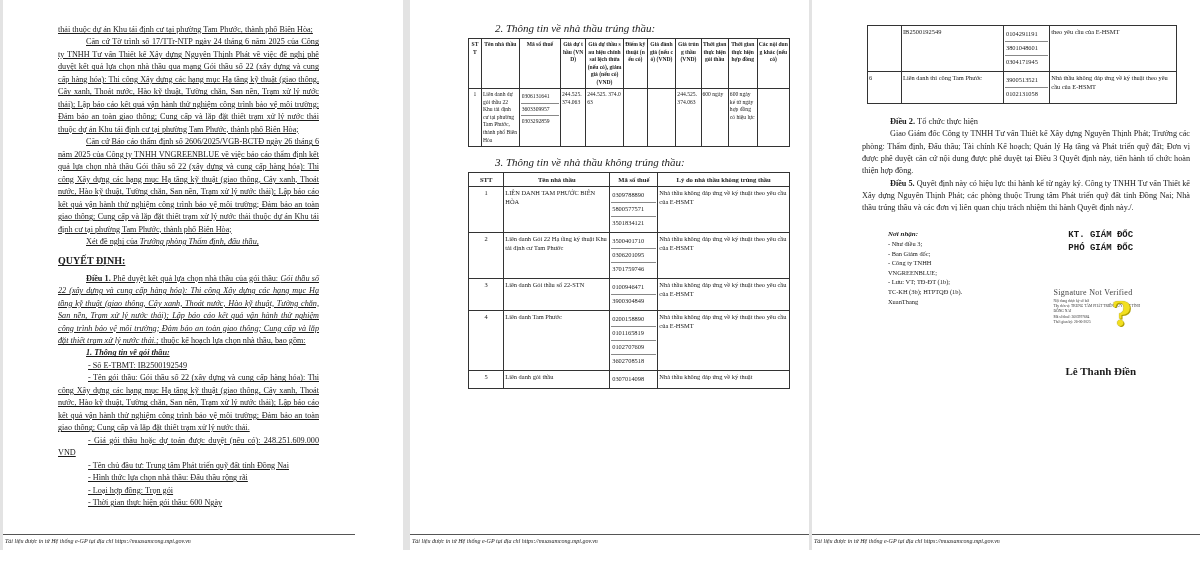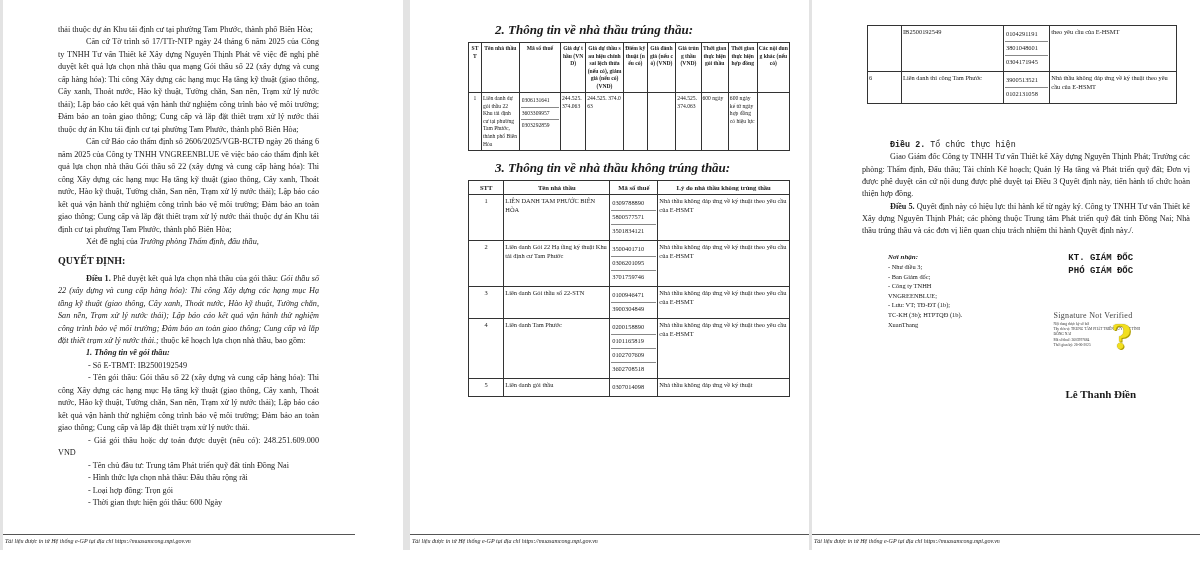--- a/index.html
+++ b/index.html
@@ -1,57 +1,57 @@
 <!DOCTYPE html>
 <html><head>
 <meta charset="utf-8">
 <style>
   * { margin:0; padding:0; box-sizing:border-box; }
   html,body { width:1200px; height:567px; background:#ffffff; font-family:"Liberation Serif", serif; color:#1a1a1a; overflow:hidden; }
   .stage { position:relative; width:1200px; height:567px; background:#ffffff; }
   .gutter { position:absolute; top:0; height:550px; background:#e3e3e3; }
   .page { position:absolute; top:0; height:550px; background:#ffffff; }
-  #page1 { left:3px; width:352px; }
+  #page1 { left:3px; width:352px;text-decoration:underline; }
   #page2 { left:410px; width:399px; }
   #page3 { left:812px; width:388px; }
 
   
   .p1-body { padding:24px 36px 0 55px; font-size:8.2px; line-height:1.52; text-align:justify; }
   .p1-body p { text-indent:28px; }
   .p1-body p.noindent { text-indent:0; }
   .center-heading { text-align:left; font-weight:bold; font-size:10px; margin:5px 0 4px 0; text-indent:0 !important; }
   .bold { font-weight:bold; }
   .ital { font-style:italic; }
   .bold-ital { font-weight:bold; font-style:italic; }
   .bullet { text-indent:30px !important; }
 
   
   .page-footer { position:absolute; left:0; right:0; bottom:6px; border-top:1px solid #555; padding:3px 0 0 2px; font-style:italic; font-size:6px; color:#222; white-space:nowrap; overflow:hidden; }
 
   
-  .tbl-heading { font-weight:bold; font-style:italic; font-size:13px; margin:0 16px 4px 85px; }
+  .tbl-heading { font-weight:normal; font-style:italic; font-size:11px; margin:0 16px 4px 85px; }
   table { border-collapse:collapse; table-layout:fixed; }
   td, th { border:1px solid #333; vertical-align:top; padding:2px 1px; word-wrap:break-word; }
   th { font-weight:bold; text-align:center; }
   .t2 { margin-left:58px; width:322px; font-size:5.6px; line-height:1.35; }
   .t2 th { word-break:break-all; }
   .t2 .num { word-break:break-all; }
   .t3 { margin-left:58px; width:322px; font-size:6.4px; line-height:1.4; }
   .t3 th { font-size:6.6px; }
   .t3 .stt, .t2 .stt { text-align:center; }
   .taxlist div { padding:2px 1px; }
   .taxlist div + div { border-top:1px solid #888; }
   .mt22 { margin-top:22px; }
   .mt8 { margin-top:9px; }
 
   
   .t3c { margin:25px 0 0 55px; width:310px; font-size:6.4px; line-height:1.4; }
   .p3-body { padding:12px 10px 0 50px; font-size:8.2px; line-height:1.5; text-align:justify; }
   .p3-body p { text-indent:28px; }
-  .p3-title { font-size:8.4px; margin-top:23px; text-indent:28px;font-family:Liberation Mono, monospace; }
+  .p3-title { font-size:8.4px; margin-top:0; text-indent:28px; }
   .sign-block { display:flex; margin-top:14px; }
   .sign-left { width:170px; padding-left:26px; font-size:6.4px; line-height:1.5; }
   .sign-left .nn-label { font-weight:bold; font-style:italic; font-size:7px; }
   .sign-right { width:208px; text-align:center; }
   .sign-right .t1, .sign-right .t2t { font-weight:bold; font-size:9px; line-height:1.45;font-family:Liberation Mono, monospace; }
   .stamp { position:relative; margin:32px 0 0 42px; text-align:left; height:56px; }
   .stamp-title { font-size:8px; color:#444; letter-spacing:.3px; }
   .stamp-lines { font-size:3.6px; line-height:1.5; color:#333; width:120px; }
   .stamp-q { position:absolute; left:58px; top:2px; font-size:34px; font-weight:bold; color:#f2df1f; text-shadow:0 0 1px #8a7a00, 1px 1px 0 #b3a200; font-family:"DejaVu Serif", serif; }
   .signer-name { font-weight:bold; font-size:11px; margin-top:20px; }

